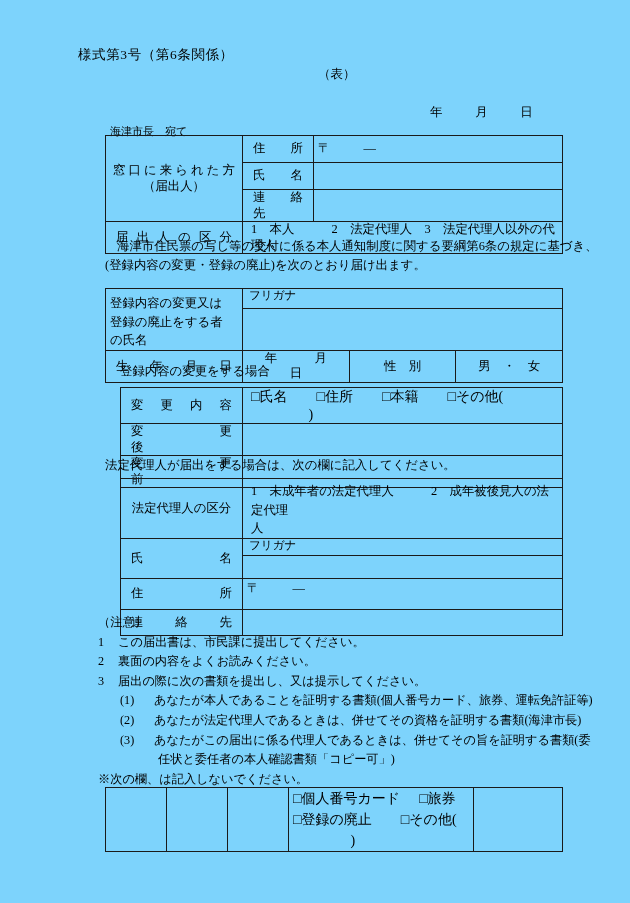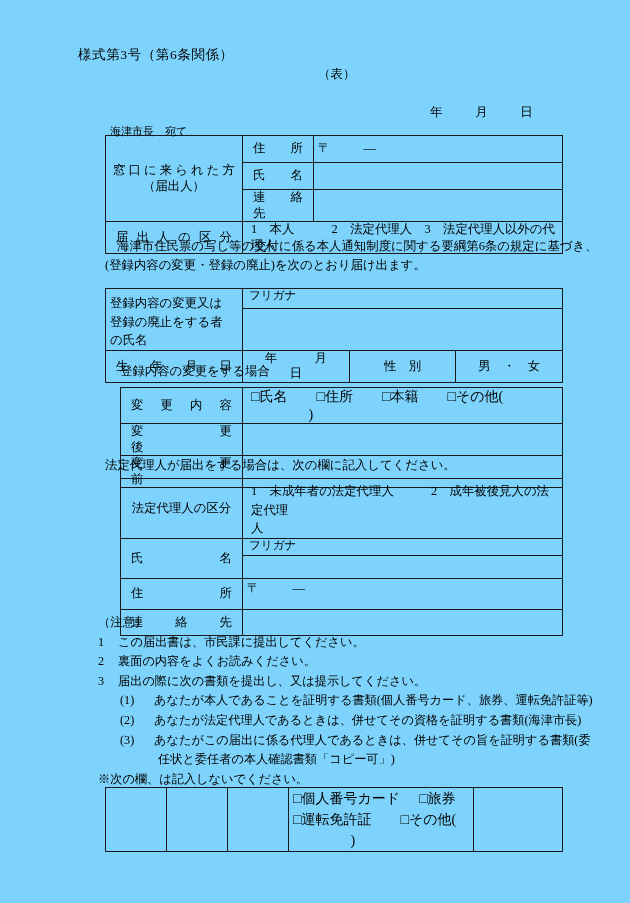--- a/index.html
+++ b/index.html
@@ -341,21 +341,21 @@
       <td class="c2"></td>
       <td class="c3"></td>
       <td class="lft chk" style="vertical-align:middle;">
         <div class="cell-lines">
           <div>
             <span>□<span>個人番号カード</span></span>
             <span class="chk-gap-s"></span>
             <span>□<span>旅券</span></span>
           </div>
           <div>
-            <span>□<span>運転免許証</span></span>
+            <span>□<span>登録の廃止</span></span>
             <span class="chk-gap"></span>
             <span>□<span>その他(</span></span>
             <span class="paren-gap"></span>
             <span>)</span>
           </div>
         </div>
       </td>
       <td class="c5"></td>
     </tr>
   </tbody>

